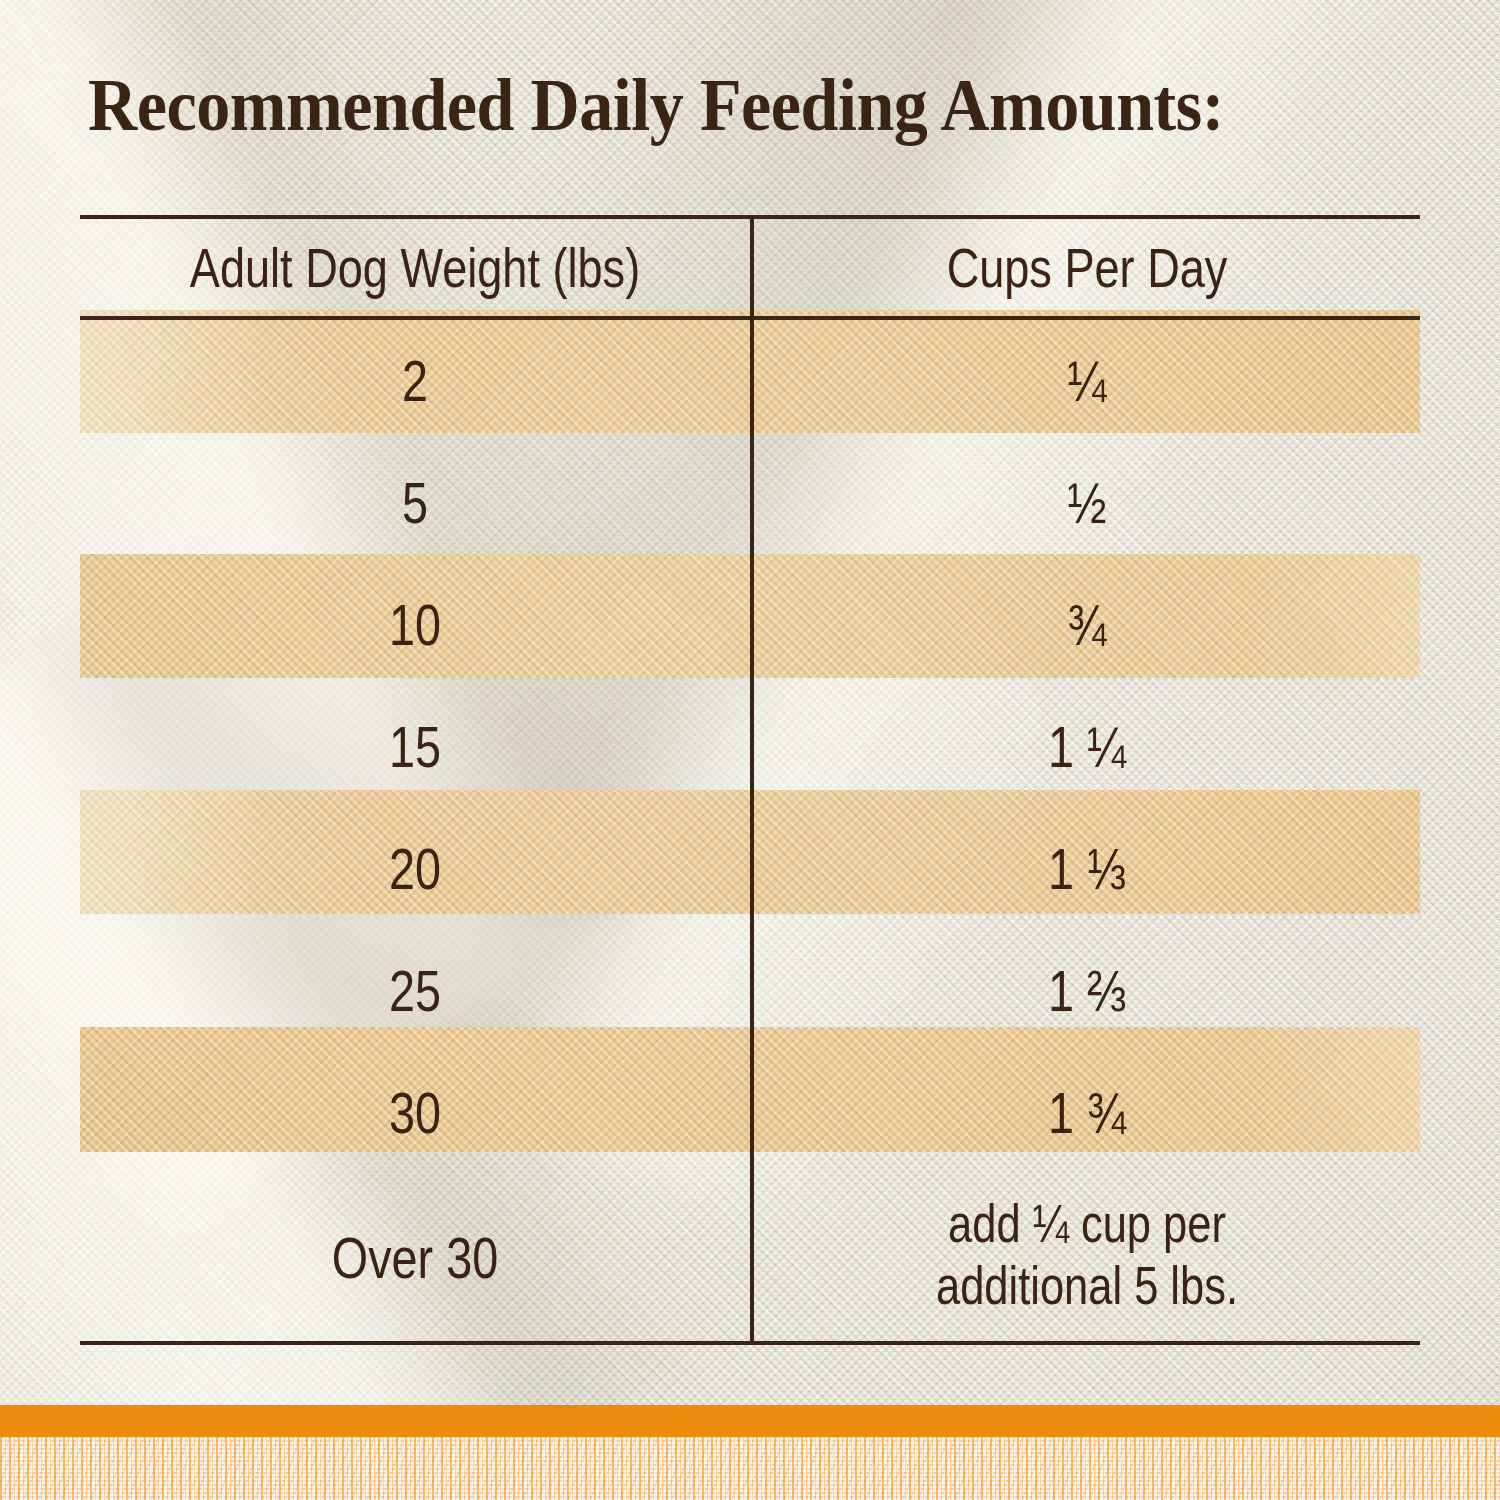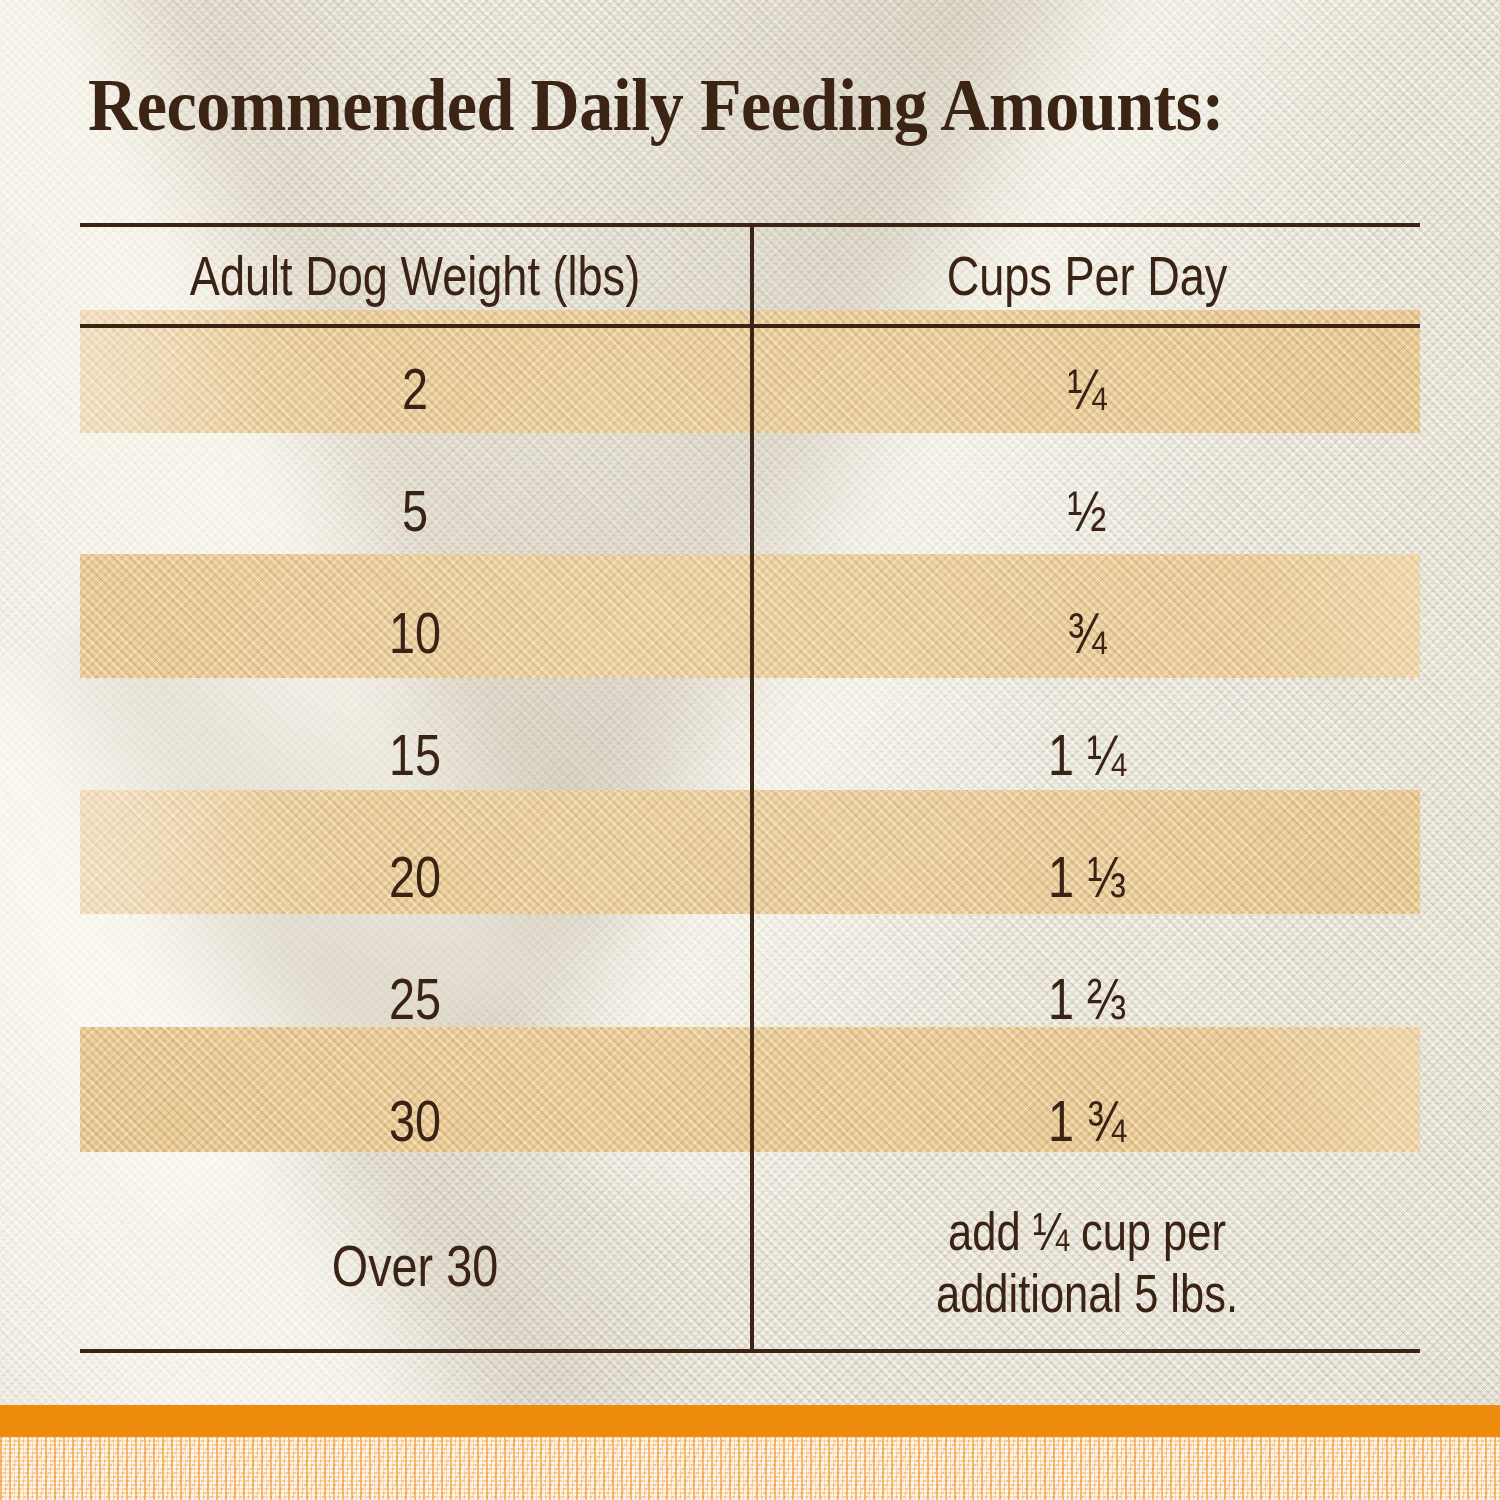--- a/index.html
+++ b/index.html
@@ -132,21 +132,21 @@
     transform: scaleX(0.92);
     transform-origin: left top;
     white-space: nowrap;
     text-shadow: 0 1px 0 rgba(255,255,255,0.25);
   }
 
   
   .table {
     position: absolute;
     left: 80px;
-    top: 223px;
+    top: 215px;
     width: 1340px;
     height: 1130px;
   }
 
   .rule {
     position: absolute;
     left: 0;
     width: 1340px;
     height: 4px;
     background: #3c2415;

